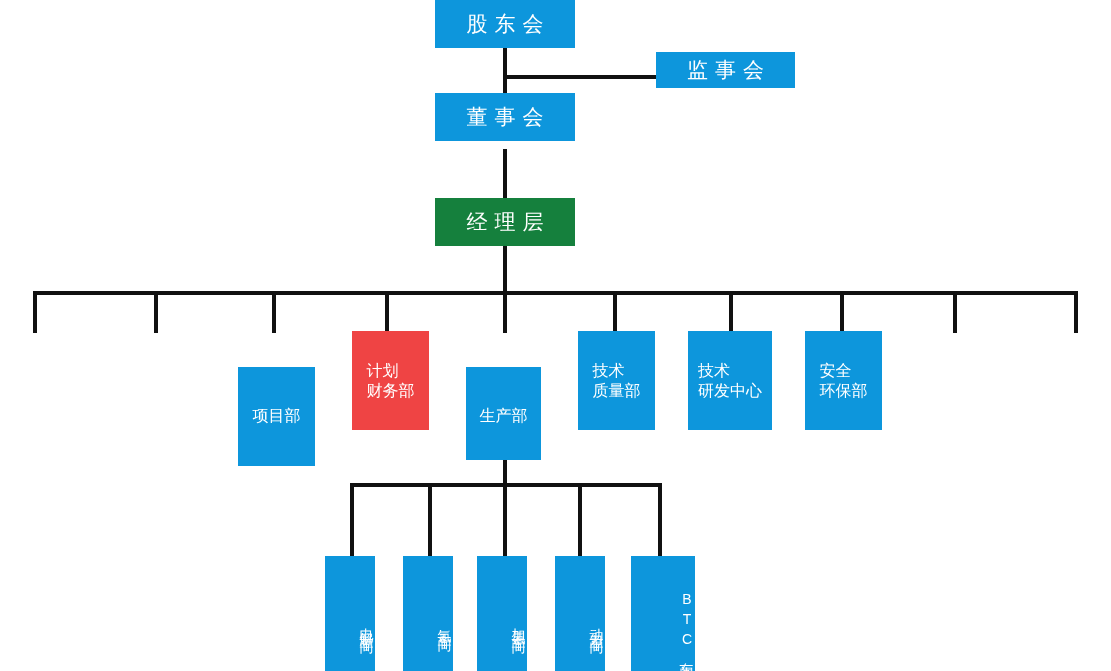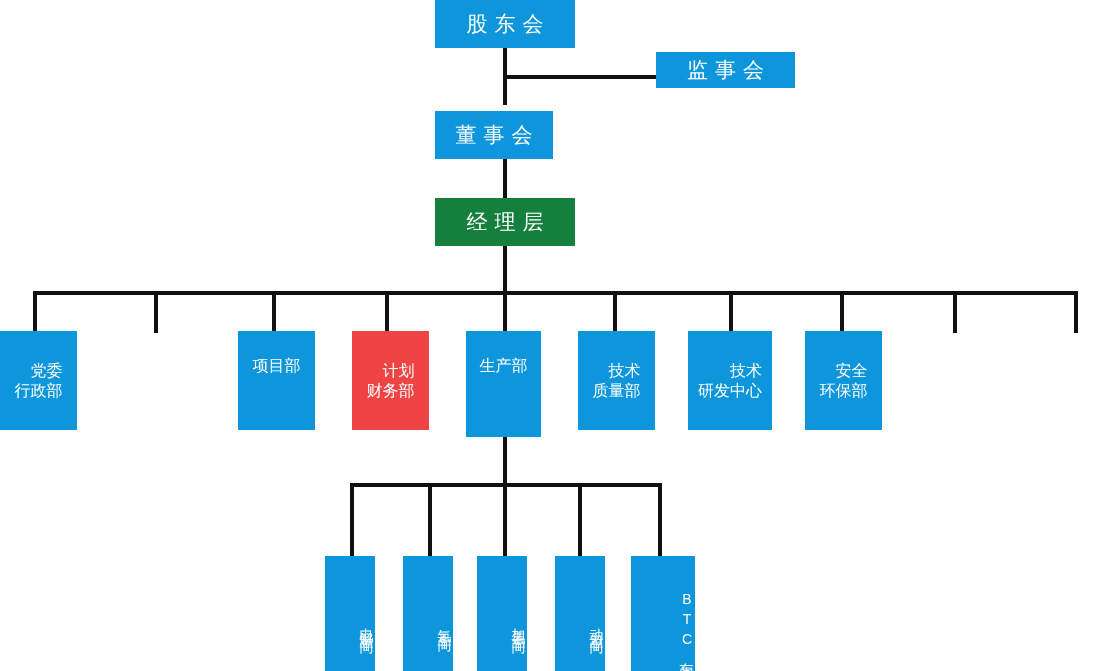--- a/index.html
+++ b/index.html
@@ -15,40 +15,40 @@
     background:#ffffff;
     overflow:hidden;
   }
   .node{
     position:absolute;
     background:#0d96dc;
     color:#ffffff;
     display:flex;
     align-items:center;
     justify-content:center;
-    text-align:right;
+    text-align:left;
     box-sizing:border-box;
     z-index:3;
     line-height:1.28;
     white-space:pre-line;
   }
   
   .node.top{
     font-size:21px;
     letter-spacing:7px;
     text-indent:7px;
   }
   
   .node.dept{
     font-size:16px;
     padding:0 3px;
     align-items:flex-start;
     padding-top:30px;
   }
-  .node.dept.one-line{ padding-top:25px; }
+  .node.dept.one-line{ padding-top:39px;margin-top:36px; }
   
   .node.shop{
     font-size:14px;
     writing-mode:vertical-rl;
     text-orientation:upright;
     letter-spacing:4px;
     align-items:flex-start;
     justify-content:center;
     padding-top:22px;
   }
@@ -93,34 +93,32 @@
   <div class="line v" style="left: 350px; top: 483px; height: 75px; background: rgb(17, 17, 17);"></div>
   <div class="line v" style="left: 428px; top: 483px; height: 75px; background: rgb(17, 17, 17);"></div>
   <div class="line v" style="left: 503px; top: 483px; height: 75px; background: rgb(17, 17, 17);"></div>
   <div class="line v" style="left: 578px; top: 483px; height: 75px; background: rgb(17, 17, 17);"></div>
   <div class="line v" style="left: 658px; top: 483px; height: 75px; background: rgb(17, 17, 17);"></div>
 
   <div class="node top" style="left: 435px; top: 0px; width: 140px; height: 48px; background: rgb(13, 150, 220); color: rgb(255, 255, 255);">股东会</div>
 
   <div class="node top" style="left: 656px; top: 52px; width: 139px; height: 36px; background: rgb(13, 150, 220); color: rgb(255, 255, 255);">监事会</div>
 
-  <div class="node top" style="left: 435px; top: 111px; width: 118px; height: 48px; background: rgb(13, 150, 220); color: rgb(255, 255, 255);">董事会</div>
+  <div class="node top" style="left: 435px; top: 93px; width: 140px; height: 48px; background: rgb(13, 150, 220); color: rgb(255, 255, 255);">董事会</div>
 
   <div class="node top" style="left: 435px; top: 198px; width: 140px; height: 48px; background: #15803d; color: rgb(255, 255, 255);">经理层</div>
 
-  <div class="node dept" style="left: 0px; top: 331px; width: 77px; height: 99px; background: rgb(13, 150, 220); color: rgb(255, 255, 255);">党委
-行政部</div>
 
 
   <div class="node dept one-line" style="left: 238px; top: 331px; width: 77px; height: 99px; background: rgb(13, 150, 220); color: rgb(255, 255, 255);">项目部</div>
 
   <div class="node dept" style="left: 352px; top: 331px; width: 77px; height: 99px; background: #ef4444; color: rgb(255, 255, 255);">计划
 财务部</div>
 
-  <div class="node dept one-line" style="left: 466px; top: 331px; width: 75px; height: 106px; background: rgb(13, 150, 220); color: rgb(255, 255, 255);">生产部</div>
+  <div class="node dept one-line" style="left: 466px; top: 331px; width: 75px; height: 93px; background: rgb(13, 150, 220); color: rgb(255, 255, 255);">生产部</div>
 
   <div class="node dept" style="left: 578px; top: 331px; width: 77px; height: 99px; background: rgb(13, 150, 220); color: rgb(255, 255, 255);">技术
 质量部</div>
 
   <div class="node dept" style="left: 688px; top: 331px; width: 84px; height: 99px; background: rgb(13, 150, 220); color: rgb(255, 255, 255);">技术
 研发中心</div>
 
   <div class="node dept" style="left: 805px; top: 331px; width: 77px; height: 99px; background: rgb(13, 150, 220); color: rgb(255, 255, 255);">安全
 环保部</div>
 

